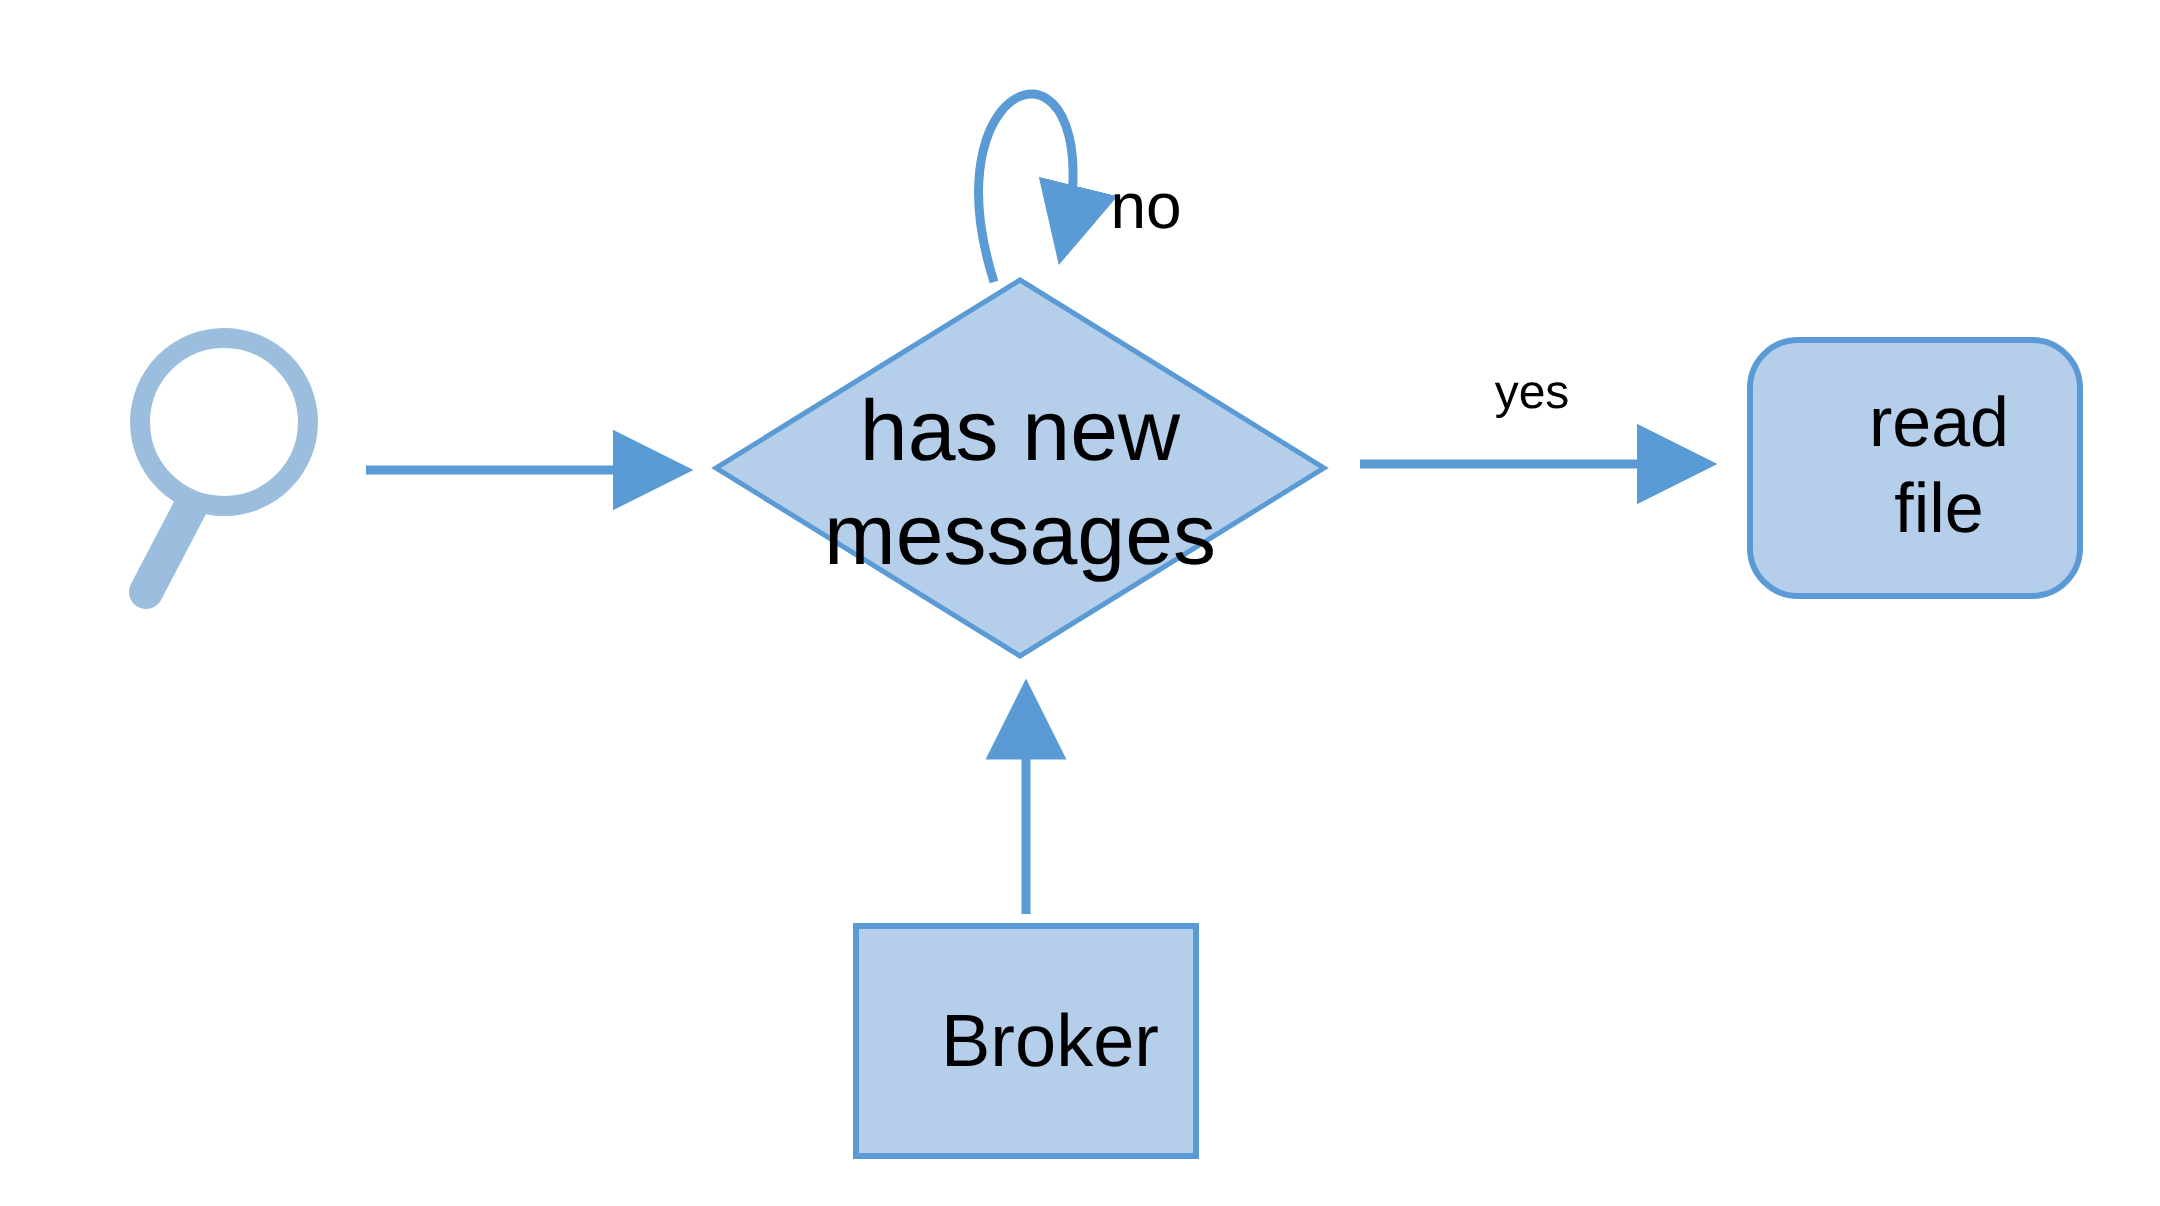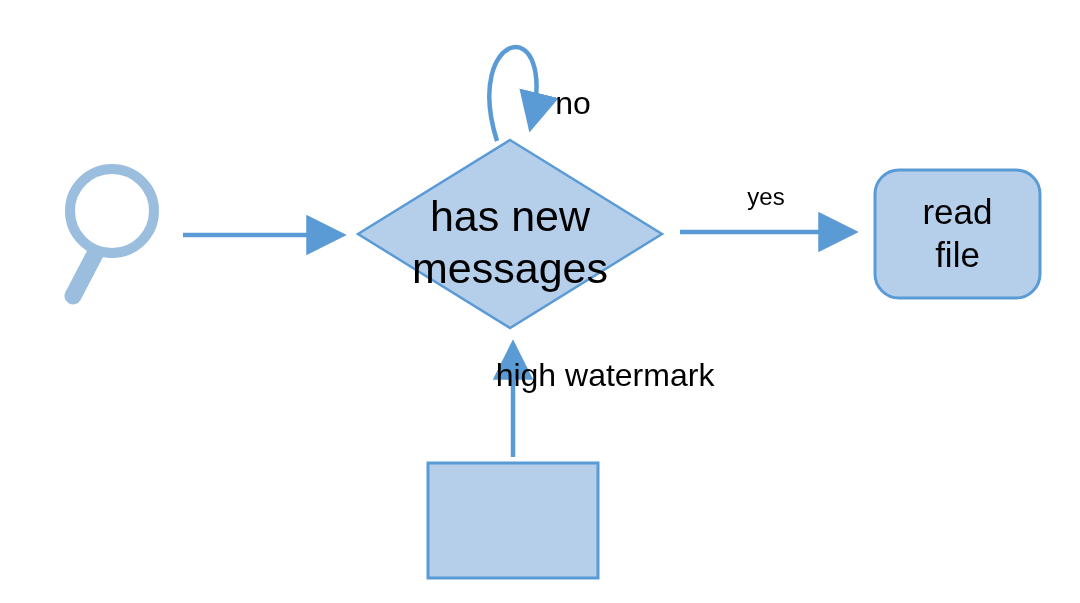--- a/index.html
+++ b/index.html
@@ -29,20 +29,21 @@
     text-align: center;
     white-space: normal;
   }
   .node-label-box {
     position: absolute;
     display: flex;
     align-items: center;
     justify-content: center;
     color: #000000;
     text-align: center;
+    padding-left: 12px;
   }
   .decision-label { left: 395px; top: 190px; width: 230px; font-size: 43px; }
   .no-label  { left: 538px; top: 55px;  width: 70px;  font-size: 32px; margin-top: 29px; }
   .yes-label { left: 724px; top: 182px; width: 84px;  font-size: 24px; }
   .hw-label  { left: 494px; top: 356px; width: 222px; font-size: 32px; }
   .readfile-box { left: 875px; top: 170px; width: 165px; height: 128px; font-size: 35px; }
   .readfile-box .inner { width: 92px; line-height: 1.22; }
   .broker-box { left: 428px; top: 463px; width: 170px; height: 115px; font-size: 37px; }
 </style>
 </head>
@@ -76,20 +77,22 @@
 
     <rect x="428" y="463" width="170" height="115" fill="#b5cfeb" stroke="#5b9bd5" stroke-width="3"></rect>
   </svg>
 
   <div class="label decision-label">has new messages</div>
 
   <div class="label no-label">no</div>
 
   <div class="label yes-label">yes</div>
 
-  <div class="label hw-label">high watermark</div>
 
   <div class="node-label-box readfile-box">
     <span class="inner">read file</span>
   </div>
 
+  <div class="node-label-box broker-box">
+    <span>Broker</span>
+  </div>
 
 </div>
 
 </body></html>

